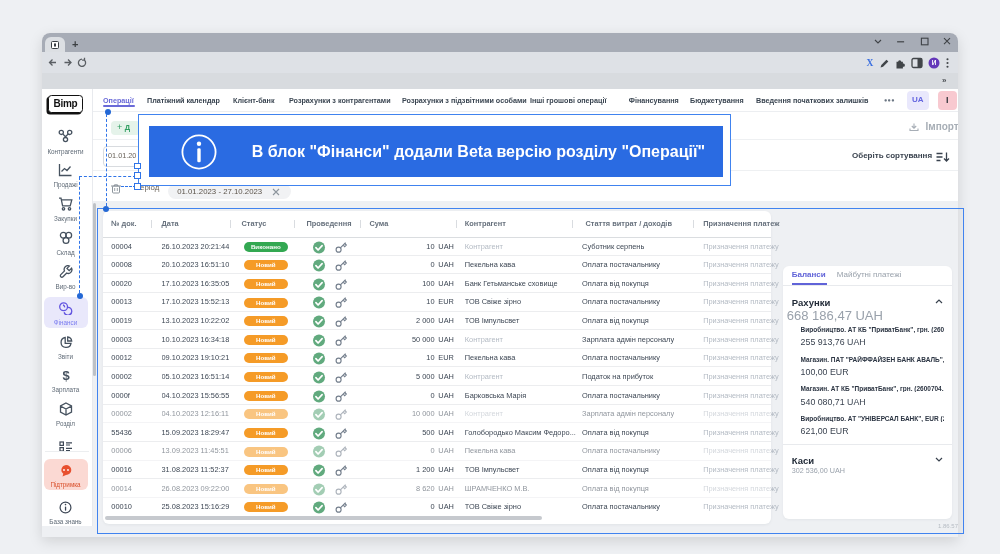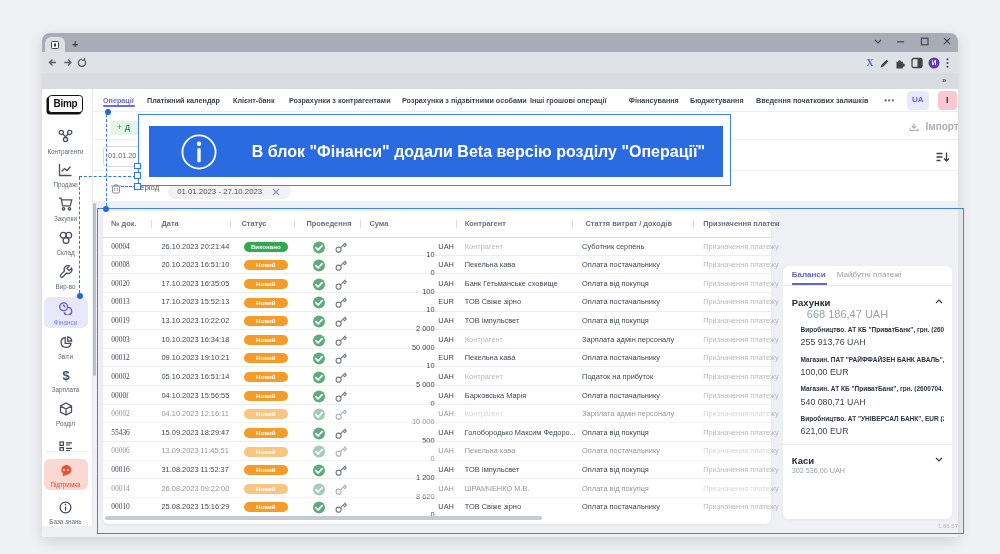--- a/index.html
+++ b/index.html
@@ -215,20 +215,21 @@
       <div class="abs" style="left:18px;top:8.5px;width:29px;height:14.5px;background:#e5f3ea;border-radius:4px;color:#2f9e60;font-size:9px;line-height:13.5px;padding-left:6px;">+ <span style="font-size:7.5px;font-weight:bold;">Д</span></div>
       <svg class="abs" style="left:816px;top:11px;" width="10" height="9" viewBox="0 0 10 9">
           <g stroke="#a7aeb6" fill="none" stroke-width="1.1">
             <path d="M5 0.5 v4.5 M2.8 3 L5 5.2 7.2 3 M1 5.5 v2 h8 v-2"></path>
           </g>
         </svg>
       <div class="abs" style="left:832.5px;top:0;height:27.5px;line-height:29px;font-size:10px;color:#a7aeb6;font-weight:bold;">Імпорт</div>
     </div>
     <div id="row3">
       <div class="abs" style="left:9.5px;top:6.5px;width:38.5px;height:20.5px;border:1px solid #d8dbdf;border-radius:4px;background:#fff;font-size:7.3px;color:#6a635a;line-height:18.5px;padding-left:4.5px;">01.01.20</div>
+      <div class="abs" style="left:759px;top:0;height:31px;line-height:31px;font-size:8px;font-weight:bold;color:#39424e;">Оберіть сортування</div>
       <svg class="abs" style="left:843.3px;top:12px;" width="14" height="11" viewBox="0 0 14 11">
           <g stroke="#39424e" fill="none" stroke-width="1.3">
             <path d="M0.5 1.5 h6 M0.5 5 h6 M0.5 8.5 h4 M10.5 0.5 v8 M8 6.5 l2.5 2.5 2.5-2.5"></path>
           </g>
         </svg>
     </div>
     <div id="row4">
       <div class="abs" style="left:41.5px;top:10.5px;height:14px;line-height:14px;font-size:7.8px;color:#675f55;">Період</div>
       <div class="abs" style="left:75.2px;top:13px;width:123px;height:15.5px;background:#f1f2f4;border-radius:8px;">
         <div class="abs" style="left:9px;top:0;height:15.5px;line-height:15.5px;font-size:7.8px;color:#5c544b;">01.01.2023 - 27.10.2023</div>
@@ -250,21 +251,21 @@
       <div class="hdr" style="left:600.7px;">Призначення платеж</div>
       <div class="hsep" style="left:48.8px;"></div>
       <div class="hsep" style="left:127.4px;"></div>
       <div class="hsep" style="left:191.6px;"></div>
       <div class="hsep" style="left:257.6px;"></div>
       <div class="hsep" style="left:353px;"></div>
       <div class="hsep" style="left:469.7px;"></div>
       <div class="hsep" style="left:590.2px;"></div>
       <div style="position:absolute;left:0;top:25.5px;width:100%;height:1px;background:#dadde0;"></div>
 
-      <div class="col" style="left:8.8px;font-family:Liberation Serif, serif;">
+      <div class="col" style="left:8.8px;">
         <div>00004</div>
           <div>00008</div>
           <div>00020</div>
           <div>00013</div>
           <div>00019</div>
           <div>00003</div>
           <div>00012</div>
           <div>00002</div>
           <div>0000f</div>
           <div>00002</div>
@@ -453,21 +454,21 @@
             <svg width="40" height="18.63" viewBox="0 0 40 18.63" style="display:block">
               <circle cx="7" cy="9.6" r="6" fill="#61aa7e"></circle>
               <path d="M3.9 9.6 l2.2 2.4 4-4.4" stroke="#fff" stroke-width="1.7" fill="none" stroke-linecap="round" stroke-linejoin="round"></path>
               <g stroke="#737e8c" stroke-width="1.15" fill="none">
                 <circle cx="26.6" cy="11.7" r="2.5"></circle>
                 <path d="M28.4 9.9 L33.6 4.7 M31.2 7.1 l1.5 1.5 1.6-1.6 -1.5-1.5"></path>
               </g>
             </svg>
           </div>
         </div>
-      <div class="col" style="left:230px;width:102px;text-align:right;margin-top:8px;">
+      <div class="col" style="left:230px;width:102px;text-align:right;">
         <div>10</div>
           <div>0</div>
           <div>100</div>
           <div>10</div>
           <div>2 000</div>
           <div>50 000</div>
           <div>10</div>
           <div>5 000</div>
           <div>0</div>
           <div>10 000</div>
@@ -553,21 +554,21 @@
 
     <div class="rcard" style="left:740.8px;top:177.4px;width:169.2px;height:253.2px;">
       <div class="abs" style="left:9px;top:4px;font-size:8px;font-weight:bold;color:#6063d8;">Баланси</div>
       <div class="abs" style="left:54px;top:4px;font-size:8px;color:#99a1ab;">Майбутні платежі</div>
       <div class="abs" style="left:9px;top:17.5px;width:35px;height:1.6px;background:#6063d8;"></div>
       <div class="abs" style="left:0;top:19.1px;width:100%;height:1px;background:#e8eaed;"></div>
       <div class="abs" style="left:9px;top:31px;font-size:9.5px;font-weight:bold;color:#222b38;">Рахунки</div>
       <svg class="abs" style="left:152px;top:33px;" width="8" height="5" viewBox="0 0 8 5">
           <path d="M1 4 L4 1 7 4" stroke="#39424e" fill="none" stroke-width="1.2"></path>
         </svg>
-      <div class="abs" style="left:24px;top:42.5px;font-size:11px;color:#99a1ab;">668 186,47 UAH</div>
+      <div class="abs" style="left:4px;top:42.5px;font-size:13px;color:#99a1ab;">668 186,47 UAH</div>
       <div class="acn" style="top:60px;">Виробництво. АТ КБ "ПриватБанк", грн. (260...</div>
       <div class="acv" style="top:70.9px;">255 913,76 UAH</div>
       <div class="acn" style="top:89.9px;">Магазин. ПАТ "РАЙФФАЙЗЕН БАНК АВАЛЬ",...</div>
       <div class="acv" style="top:100.8px;">100,00 EUR</div>
       <div class="acn" style="top:119.6px;">Магазин. АТ КБ "ПриватБанк", грн. (2600704...</div>
       <div class="acv" style="top:130.7px;">540 080,71 UAH</div>
       <div class="acn" style="top:149.4px;">Виробництво. АТ "УНІВЕРСАЛ БАНК", EUR (2...</div>
       <div class="acv" style="top:159.8px;">621,00 EUR</div>
       <div class="abs" style="left:0;top:178.4px;width:100%;height:1px;background:#e8eaed;"></div>
       <div class="abs" style="left:9px;top:189px;font-size:9.5px;font-weight:bold;color:#222b38;">Каси</div>

